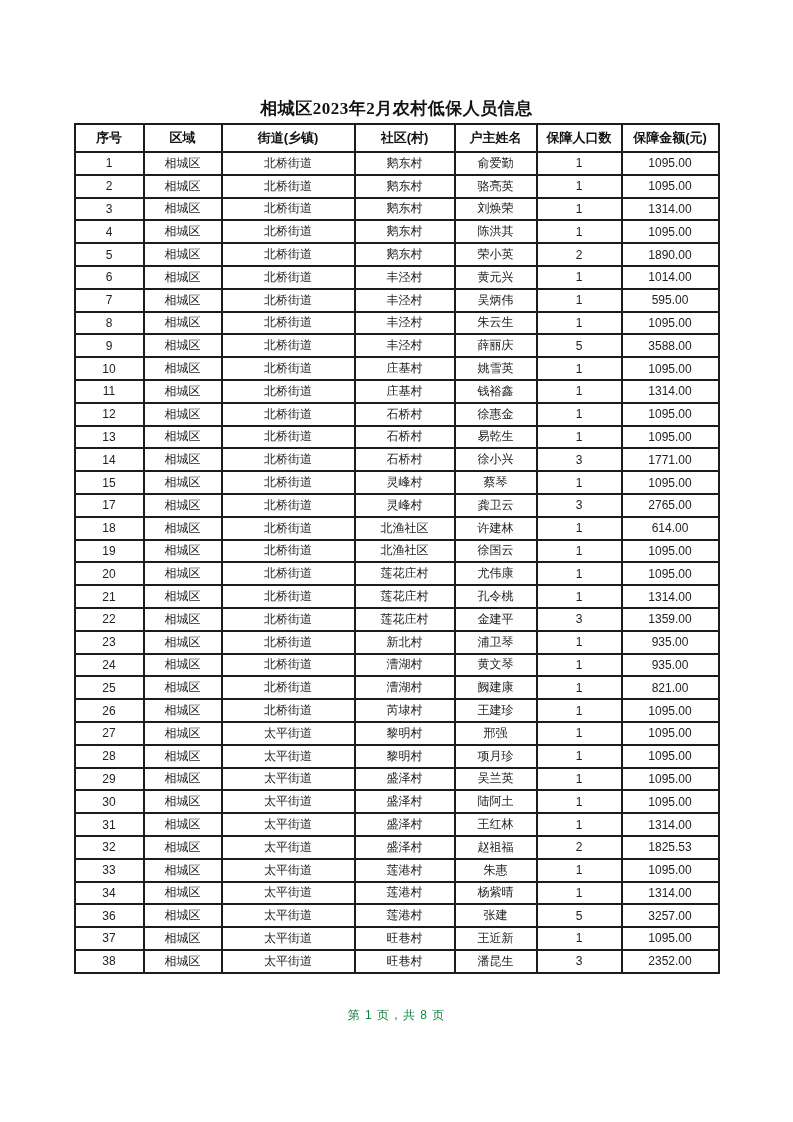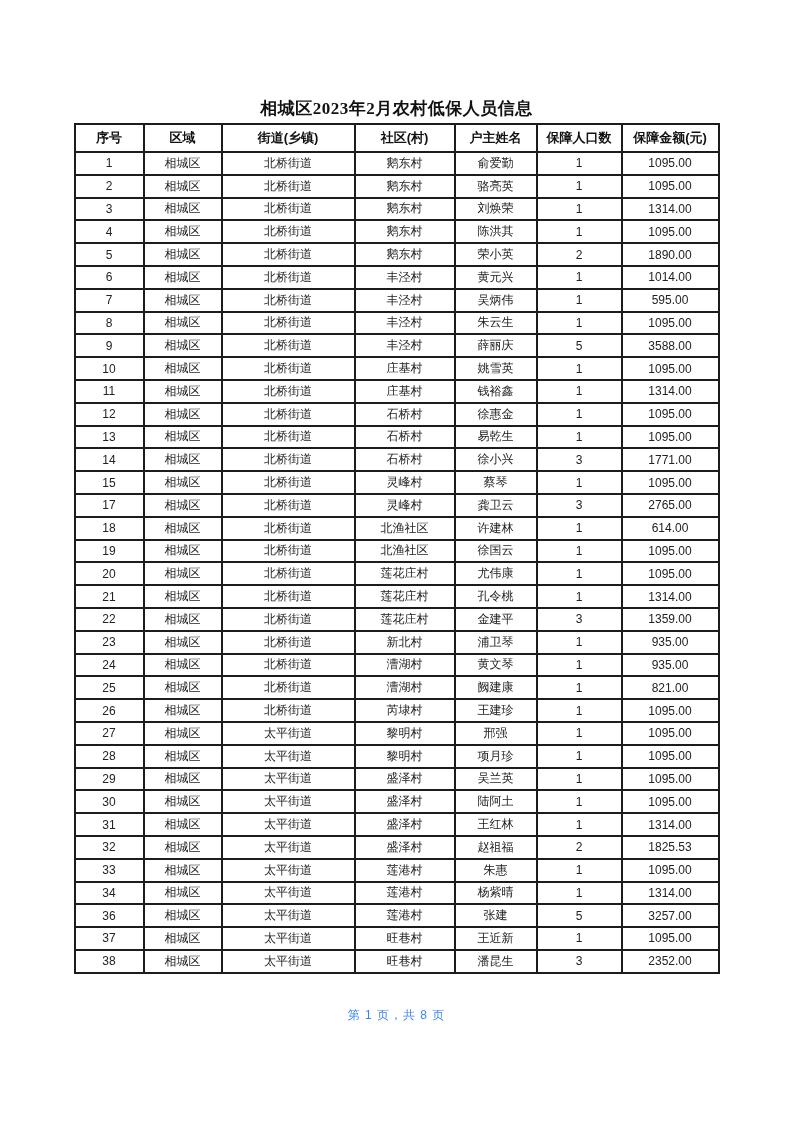--- a/index.html
+++ b/index.html
@@ -50,21 +50,21 @@
   table.data-table td {
     height: 20.8px;
     font-size: 12px;
     font-weight: 400;
     color: #222222;
   }
   .page-footer {
     margin-top: 33px;
     text-align: center;
     font-size: 12px;
-    color: #3b82f6;
+    color: #15803d;
     letter-spacing: 1px;
   }
 </style>
 </head>
 <body>
 
 <div class="page">
   <h1 class="doc-title">相城区2023年2月农村低保人员信息</h1>
 
   <table class="data-table">

